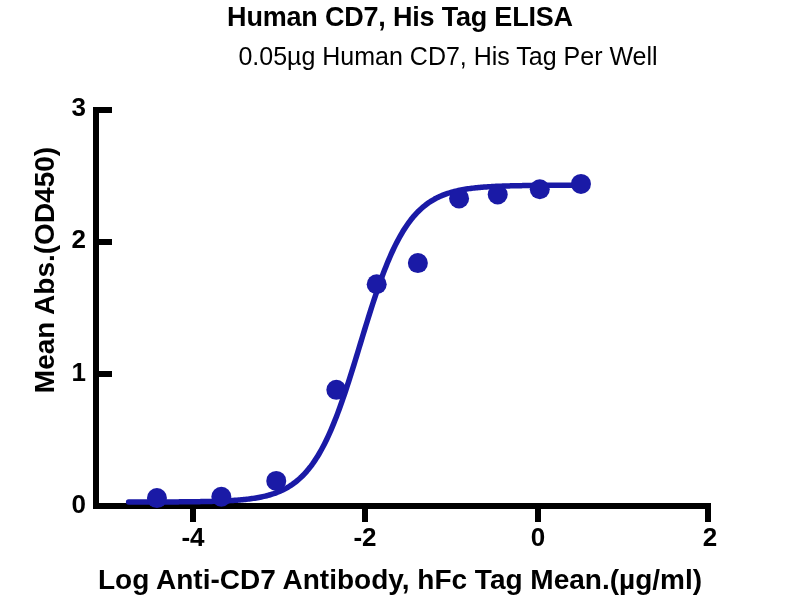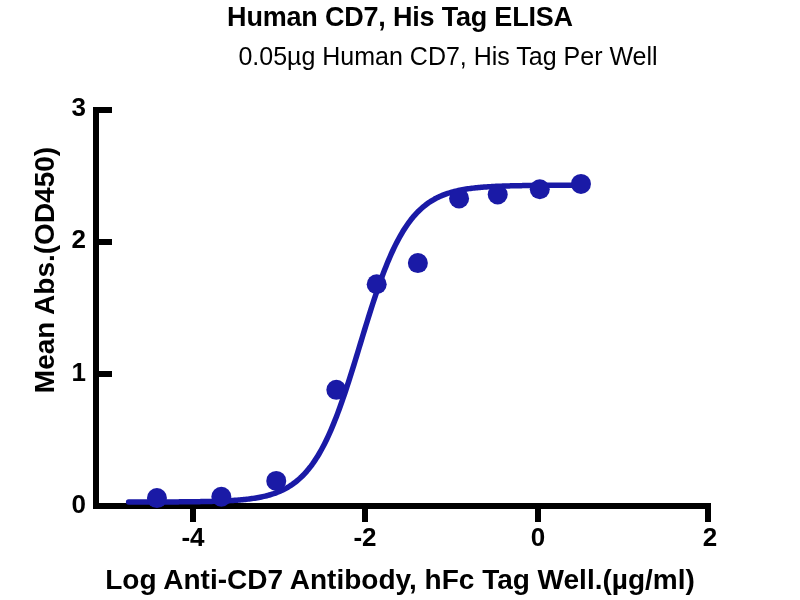--- a/index.html
+++ b/index.html
@@ -90,21 +90,21 @@
 </style>
 </head>
 <body>
 
 <div id="figure">
 
   <div class="chart-title">Human CD7, His Tag ELISA</div>
   <div class="chart-subtitle">0.05µg Human CD7, His Tag Per Well</div>
 
   <div class="y-axis-label">Mean Abs.(OD450)</div>
-  <div class="x-axis-label">Log Anti-CD7 Antibody, hFc Tag Well.(µg/ml)</div>
+  <div class="x-axis-label">Log Anti-CD7 Antibody, hFc Tag Mean.(µg/ml)</div>
 
   <div class="ytick-label" style="left:46px; top:92px;">3</div>
   <div class="ytick-label" style="left:46px; top:224px;">2</div>
   <div class="ytick-label" style="left:46px; top:357px;">1</div>
   <div class="ytick-label" style="left:46px; top:489px;">0</div>
 
   <div class="tick-label" style="left:168px; top:522px; width:50px;">-4</div>
   <div class="tick-label" style="left:340px; top:522px; width:50px;">-2</div>
   <div class="tick-label" style="left:513px; top:522px; width:50px;">0</div>
   <div class="tick-label" style="left:685px; top:522px; width:50px;">2</div>

